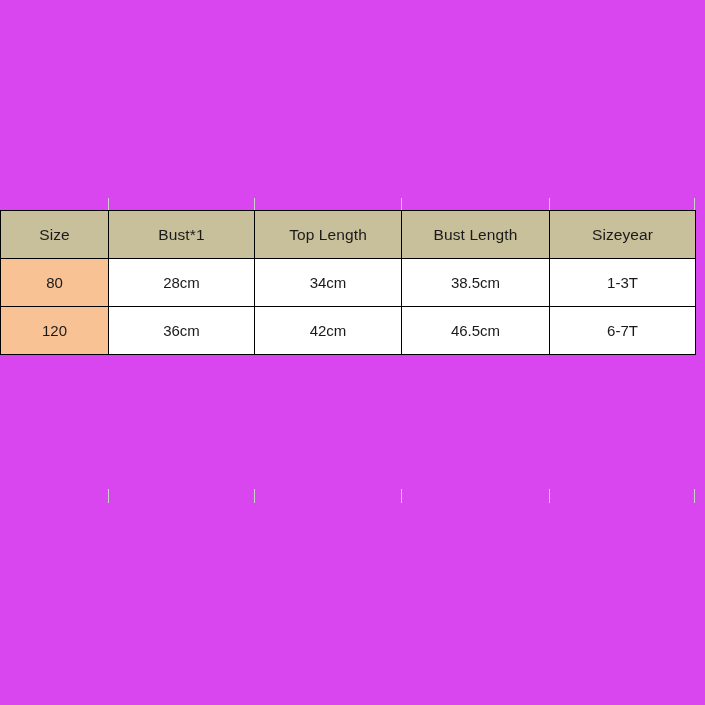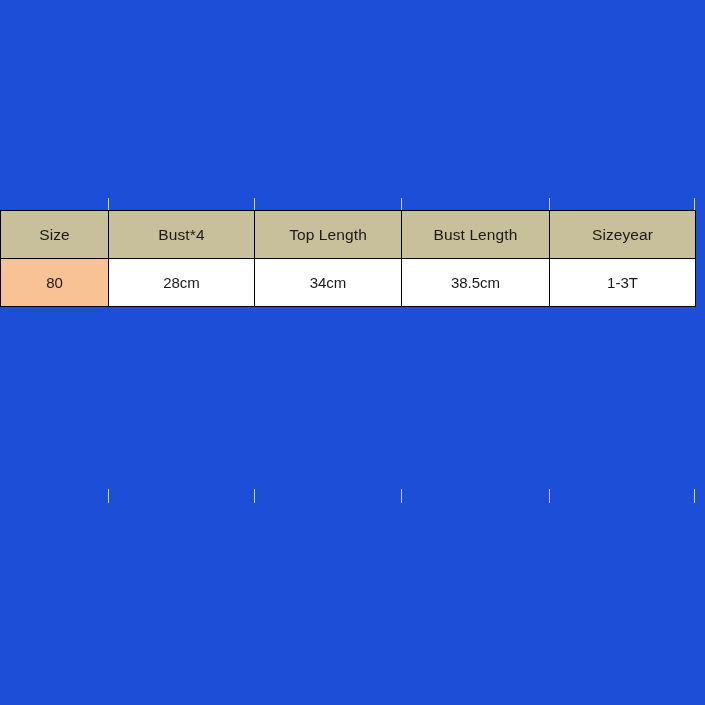--- a/index.html
+++ b/index.html
@@ -12,21 +12,21 @@
     height: 705px;
     overflow: hidden;
     font-family: "Liberation Sans", sans-serif;
     -webkit-font-smoothing: antialiased;
   }
 
   .canvas {
     position: relative;
     width: 705px;
     height: 705px;
-    background: #1d4ed8;
+    background: #d946ef;
   }
 
   
   .guide {
     position: absolute;
     width: 1px;
     background: #cfcfcf;
   }
   .guide.top  { top: 198px;  height: 14px; }
   .guide.bot  { top: 489px;  height: 14px; }
@@ -97,30 +97,37 @@
     <colgroup>
       <col class="c-size">
       <col class="c-bust">
       <col class="c-top">
       <col class="c-pants">
       <col class="c-year">
     </colgroup>
     <thead>
       <tr>
         <th>Size</th>
-        <th>Bust*4</th>
+        <th>Bust*1</th>
         <th>Top Length</th>
         <th>Bust Length</th>
         <th>Sizeyear</th>
       </tr>
     </thead>
     <tbody>
       <tr>
         <td class="size-cell">80</td>
         <td>28cm</td>
         <td>34cm</td>
         <td>38.5cm</td>
         <td>1-3T</td>
       </tr>
+      <tr>
+        <td class="size-cell">120</td>
+        <td>36cm</td>
+        <td>42cm</td>
+        <td>46.5cm</td>
+        <td>6-7T</td>
+      </tr>
     </tbody>
   </table>
 
 </div>
 
 </body></html>

